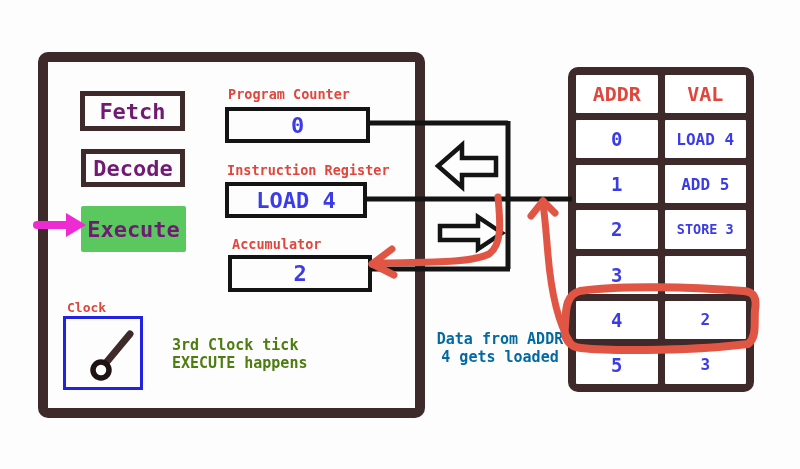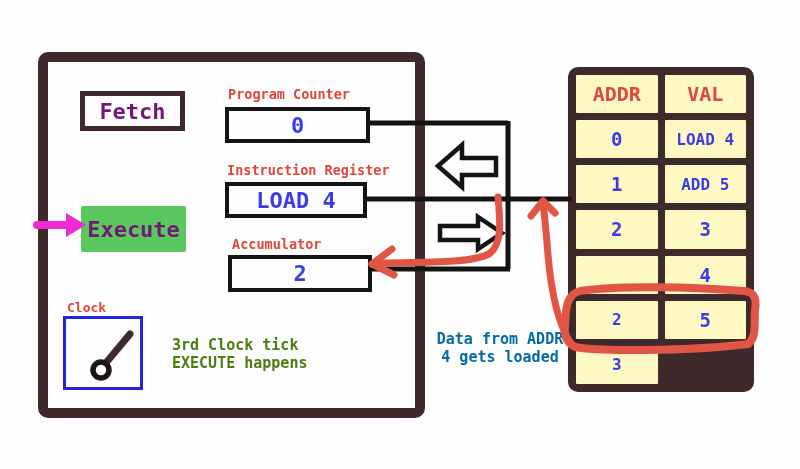--- a/index.html
+++ b/index.html
@@ -31,21 +31,21 @@
   
   .clock-label{left:67px;top:300px;font-size:13px;}
   .clock-box{left:63px;top:316px;width:80px;height:74px;border:3px solid #2323DF;background:#fdfdfd;}
   .clock-note{left:172px;top:336px;font-size:15px;font-weight:bold;color:#4d7c0f;line-height:18px;white-space:pre;}
 
   
   .ram-title{left:646px;top:38px;font-size:19px;font-weight:bold;color:#E0463C;margin-top:32px;}
   .ram-table{left:568px;top:67px;width:186px;height:325px;background:#3F2A2B;border-radius:10px;
              display:grid;grid-template-columns:1fr 1fr;grid-template-rows:repeat(7,1fr);
              gap:7px;padding:8px;}
-  .cell{background:#fef9c3;display:flex;align-items:center;justify-content:center;
+  .cell{background:#ffffff;display:flex;align-items:center;justify-content:center;
         font-weight:bold;border-radius:1px;}
   .cell.head{color:#E0463C;font-size:20px;}
   .cell.addr{color:#3B3BE8;font-size:19px;}
   .cell.val{color:#3B3BE8;font-size:16px;}
   .cell.val-sm{font-size:13.5px;}
 
   
   .data-note{left:430px;top:330px;width:140px;font-size:15px;font-weight:bold;color:#0369a1;
              line-height:18px;text-align:center;white-space:pre;}
 
@@ -53,20 +53,21 @@
   .layer{z-index:2;}
 </style>
 </head>
 <body>
 
 <div class="stage">
 
   <div class="abs layer cpu-box"></div>
 
   <div class="abs layer stage-btn fetch-btn">Fetch</div>
+  <div class="abs layer stage-btn decode-btn">Decode</div>
   <div class="abs layer stage-btn execute-btn">Execute</div>
 
   <div class="abs layer reg-label pc-label">Program Counter</div>
   <div class="abs layer reg-box pc-box">0</div>
 
   <div class="abs layer reg-label ir-label">Instruction Register</div>
   <div class="abs layer reg-box ir-box">LOAD 4</div>
 
   <div class="abs layer reg-label acc-label">Accumulator</div>
   <div class="abs layer reg-box acc-box">2</div>
@@ -80,20 +81,21 @@
     <div class="cell head">ADDR</div>
     <div class="cell head">VAL</div>
 
     <div class="cell addr">0</div>
     <div class="cell val">LOAD 4</div>
 
     <div class="cell addr">1</div>
     <div class="cell val">ADD 5</div>
 
     <div class="cell addr">2</div>
+    <div class="cell val val-sm">STORE 3</div>
 
     <div class="cell addr">3</div>
     <div class="cell val"></div>
 
     <div class="cell addr">4</div>
     <div class="cell val">2</div>
 
     <div class="cell addr">5</div>
     <div class="cell val">3</div>
   </div>

